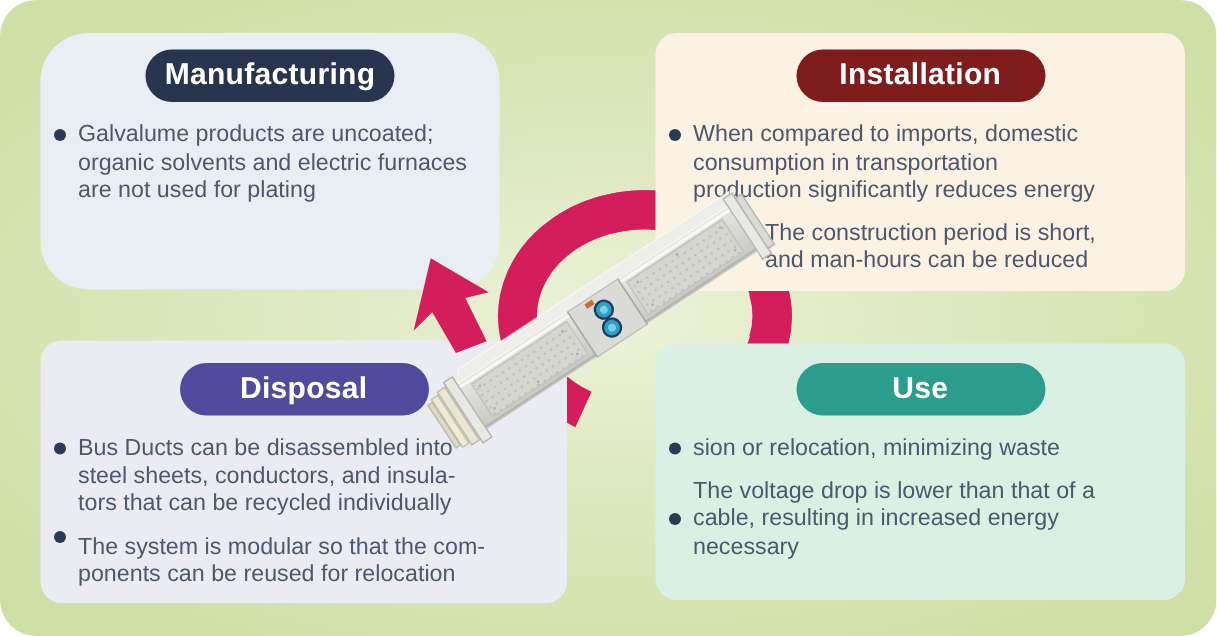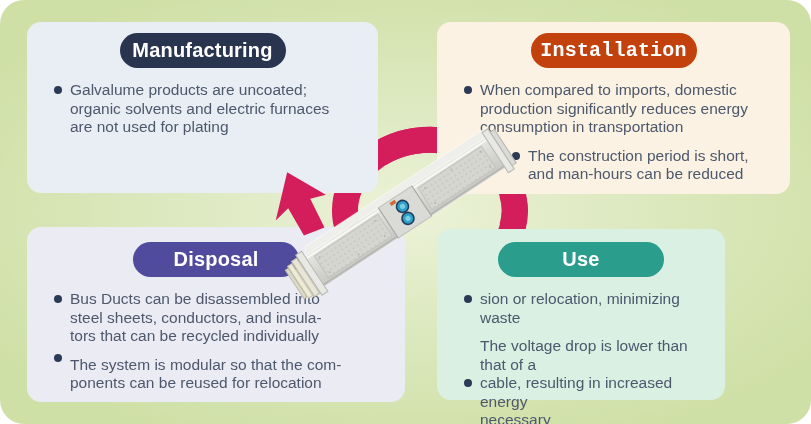--- a/index.html
+++ b/index.html
@@ -6,32 +6,32 @@
   body{font-family:"Liberation Sans","DejaVu Sans",sans-serif;}
   .stage{
     position:relative;width:811px;height:424px;border-radius:24px;overflow:hidden;
     background:radial-gradient(ellipse 62% 58% at 50% 50%, #ecf2d8 0%, #dde9c0 45%, #cfe0a6 100%);
   }
   svg.layer{position:absolute;left:0;top:0;width:811px;height:424px;pointer-events:none;}
   .ring-layer{z-index:1;}
   .arrow-layer{z-index:3;}
   .duct-layer{z-index:4;}
   .card{position:absolute;z-index:2;border-radius:14px;}
-  .card-tl{left:27px;top:22px;width:351px;height:171px;}
+  .card-tl{left:27px;top:22px;width:306px;height:171px;border-radius:32px;}
   .card-tr{left:437px;top:22px;width:353px;height:172px;}
-  .card-bl{left:27px;top:227px;width:378px;height:175px;}
-  .card-br{left:437px;top:229px;width:288px;height:171px;}
+  .card-bl{left:27px;top:227px;width:351px;height:175px;}
+  .card-br{left:437px;top:229px;width:353px;height:171px;}
   .pill{
     margin:11px auto 0;width:166px;height:35px;border-radius:18px;
     display:flex;align-items:center;justify-content:center;
     color:#ffffff;font-size:20px;font-weight:700;letter-spacing:.2px;
   }
   .card-bl .pill{margin-top:15px;}
   .card-br .pill{margin-top:13px;}
-  ul.bullets{list-style:none;margin:13px 0 0 0;padding:0 12px 0 27px;}
+  ul.bullets{list-style:none;margin:13px 0 0 0;padding:0 12px 0 9px;}
   li.bullet{display:flex;gap:8px;margin-bottom:10px;align-items:flex-start;
     color:#4d586c;font-size:15.5px;line-height:18.5px;}
   .dot{flex:0 0 8px;width:8px;height:8px;border-radius:50%;background:#2b3a55;margin-top:5px;}
   li.mid{align-items:center;}
   li.mid .dot{margin-top:0;}
   li.high .dot{transform:translateY(-16px);}
   li.indent{margin-left:48px;}
   .ln{display:block;}
 </style>
 </head>
@@ -57,30 +57,30 @@
         <span class="lines">
           <span class="ln">Galvalume products are uncoated;</span>
           <span class="ln">organic solvents and electric furnaces</span>
           <span class="ln">are not used for plating</span>
         </span>
       </li>
     </ul>
   </section>
 
   <section class="card card-tr" style="background: rgb(251, 242, 227);">
-    <div class="pill" style="background: #c2410c; font-family: Liberation Mono, monospace;">
+    <div class="pill" style="background: #7f1d1d;">
       <span>Installation</span>
     </div>
     <ul class="bullets">
       <li class="bullet">
         <span class="dot"></span>
         <span class="lines">
           <span class="ln">When compared to imports, domestic</span>
+          <span class="ln">consumption in transportation</span>
           <span class="ln">production significantly reduces energy</span>
-          <span class="ln">consumption in transportation</span>
         </span>
       </li>
       <li class="bullet indent">
         <span class="dot"></span>
         <span class="lines">
           <span class="ln">The construction period is short,</span>
           <span class="ln">and man-hours can be reduced</span>
         </span>
       </li>
     </ul>

